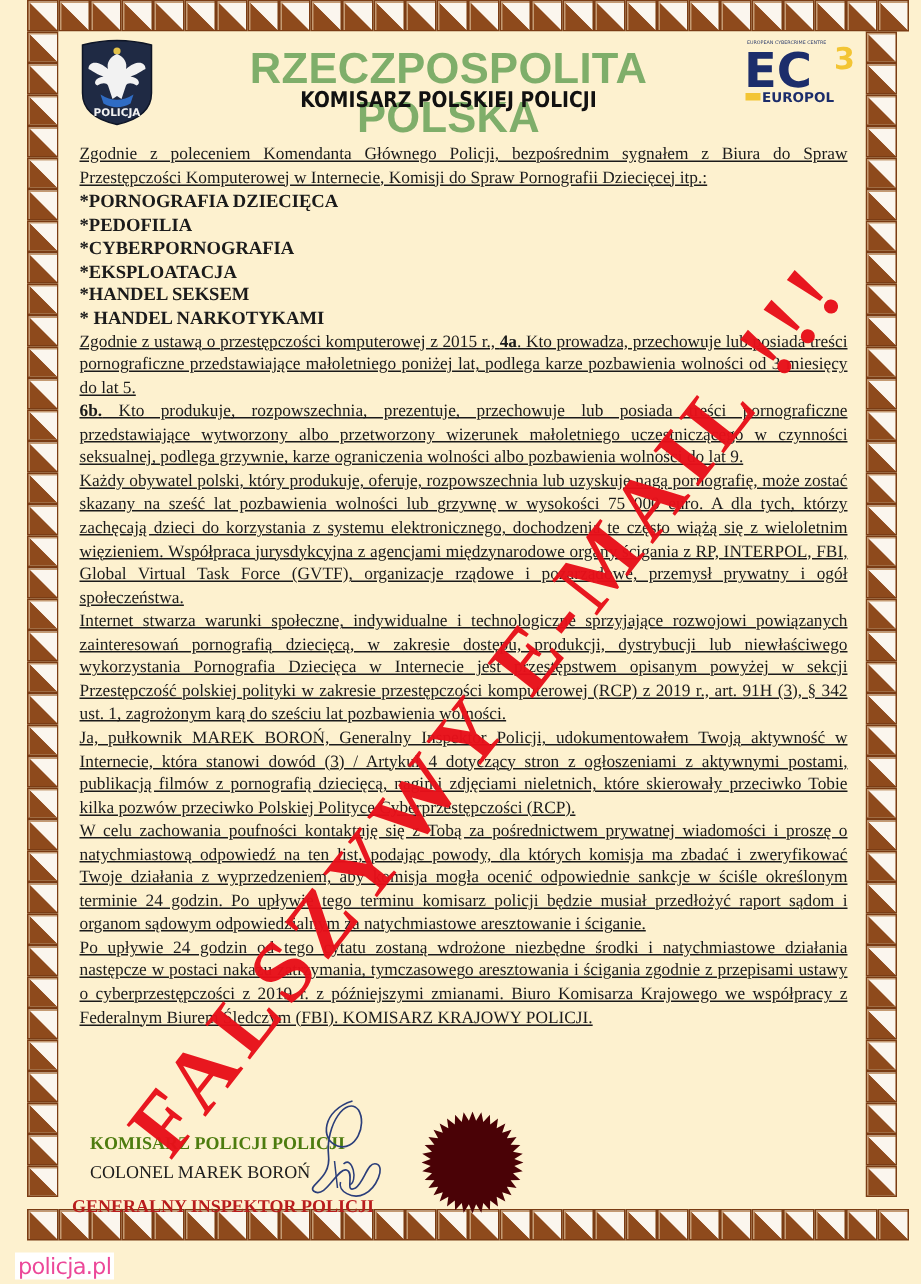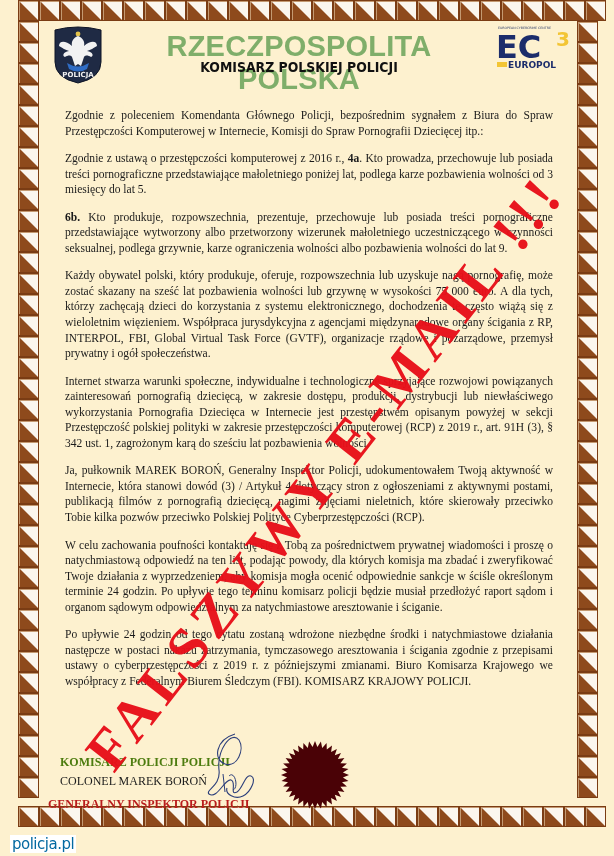--- a/index.html
+++ b/index.html
@@ -10,29 +10,29 @@
   .tile-col{flex-direction:column;}
   .tile{width:21px;height:21px;box-sizing:border-box;border:1px solid #7a3c14;
         background:linear-gradient(to top right,#8e4a1c 0%,#8e4a1c 49%,#fbf6ee 51%,#fbf6ee 100%);
         box-shadow:inset 1px 1px 0 #c49a72;}
   .paper{position:absolute;left:39px;top:21px;width:538px;height:785px;background:#fdf1cf;}
   .crest{position:absolute;left:51px;top:24px;width:54px;height:60px;}
   .title{position:absolute;left:118px;top:30px;width:362px;text-align:center;color:#7fae6a;font-weight:bold;font-size:29px;letter-spacing:0.2px;font-family:Liberation Sans, sans-serif;}
   .subtitle{position:absolute;left:118px;top:59px;width:362px;text-align:center;color:#111;font-weight:bold;font-size:14.5px;font-family:"DejaVu Sans",sans-serif;transform:scaleX(0.86);}
   .ec3{position:absolute;left:496px;top:24px;width:80px;height:48px;}
   .body{position:absolute;left:53px;top:96px;width:512px;font-size:11.55px;line-height:15.55px;color:#1b1b1b;text-align:justify;}
-  .body p{margin:12px;}
+  .body p{margin:0;text-decoration:underline;}
   .body .list{font-weight:bold;font-size:12.4px;line-height:15.6px;}
   .sig1{position:absolute;left:60px;top:755px;font-weight:bold;font-size:12px;color:#4d7c0f;}
   .sig2{position:absolute;left:60px;top:774px;font-size:12px;color:#1b1b1b;}
   .sig3{position:absolute;left:48px;top:797px;font-weight:bold;font-size:12px;color:#b91c1c;}
   .seal{position:absolute;left:281px;top:741px;width:68px;height:68px;}
   .signature{position:absolute;left:195px;top:730px;width:70px;height:72px;}
   .watermark{position:absolute;left:-40px;top:445px;width:720px;text-align:center;color:#e8101a;font-weight:bold;font-size:58px;letter-spacing:6px;transform:rotate(-52deg);transform-origin:center;white-space:nowrap;font-family:"Liberation Serif",serif;opacity:0.97;}
-  .footer{position:absolute;left:10px;bottom:3px;font-family:"DejaVu Sans",sans-serif;font-size:15px;color:#0369a1;background:#fff;padding:0 2px;letter-spacing:-0.5px;}
+  .footer{position:absolute;left:10px;bottom:3px;font-family:"DejaVu Sans",sans-serif;font-size:15px;color:#ec4899;background:#fff;padding:0 2px;letter-spacing:-0.5px;}
 </style>
 </head>
 <body>
 
 <div class="frame">
   <div class="tile-row" id="row-top" style="left:0;top:0;">
       <div class="tile"></div>
       <div class="tile"></div>
       <div class="tile"></div>
       <div class="tile"></div>
@@ -187,21 +187,29 @@
 <svg class="ec3" viewBox="0 0 80 48">
   <text x="2" y="5" font-size="3.2" fill="#2a3a6a" font-family="DejaVu Sans, sans-serif">EUROPEAN CYBERCRIME CENTRE</text>
   <text x="0" y="34" font-size="32" font-weight="bold" fill="#1c2d6b" font-family="DejaVu Sans, sans-serif">EC</text>
   <text x="60" y="22" font-size="20" font-weight="bold" fill="#f3c534" font-family="DejaVu Sans, sans-serif">3</text>
   <rect x="1" y="38" width="10" height="5" fill="#f3c534"></rect>
   <text x="12" y="44" font-size="9" font-weight="bold" fill="#1c2d6b" font-family="DejaVu Sans, sans-serif">EUROPOL</text>
 </svg>
 
 <div class="body">
   <p>Zgodnie z poleceniem Komendanta Głównego Policji, bezpośrednim sygnałem z Biura do Spraw Przestępczości Komputerowej w Internecie, Komisji do Spraw Pornografii Dziecięcej itp.:</p>
-  <p><span>Zgodnie z ustawą o przestępczości komputerowej z 2016 r., </span><b>4a</b><span>. Kto prowadza, przechowuje lub posiada treści pornograficzne przedstawiające małoletniego poniżej lat, podlega karze pozbawienia wolności od 3 miesięcy do lat 5.</span></p>
+  <div class="list">
+    <div>*PORNOGRAFIA DZIECIĘCA</div>
+    <div>*PEDOFILIA</div>
+    <div>*CYBERPORNOGRAFIA</div>
+    <div>*EKSPLOATACJA</div>
+    <div>*HANDEL SEKSEM</div>
+    <div>* HANDEL NARKOTYKAMI</div>
+  </div>
+  <p><span>Zgodnie z ustawą o przestępczości komputerowej z 2015 r., </span><b>4a</b><span>. Kto prowadza, przechowuje lub posiada treści pornograficzne przedstawiające małoletniego poniżej lat, podlega karze pozbawienia wolności od 3 miesięcy do lat 5.</span></p>
   <p><b>6b.</b><span> Kto produkuje, rozpowszechnia, prezentuje, przechowuje lub posiada treści pornograficzne przedstawiające wytworzony albo przetworzony wizerunek małoletniego uczestniczącego w czynności seksualnej, podlega grzywnie, karze ograniczenia wolności albo pozbawienia wolności do lat 9.</span></p>
   <p>Każdy obywatel polski, który produkuje, oferuje, rozpowszechnia lub uzyskuje nagą pornografię, może zostać skazany na sześć lat pozbawienia wolności lub grzywnę w wysokości 75 000 euro. A dla tych, którzy zachęcają dzieci do korzystania z systemu elektronicznego, dochodzenia te często wiążą się z wieloletnim więzieniem. Współpraca jurysdykcyjna z agencjami międzynarodowe organy ścigania z RP, INTERPOL, FBI, Global Virtual Task Force (GVTF), organizacje rządowe i pozarządowe, przemysł prywatny i ogół społeczeństwa.</p>
   <p>Internet stwarza warunki społeczne, indywidualne i technologiczne sprzyjające rozwojowi powiązanych zainteresowań pornografią dziecięcą, w zakresie dostępu, produkcji, dystrybucji lub niewłaściwego wykorzystania Pornografia Dziecięca w Internecie jest przestępstwem opisanym powyżej w sekcji Przestępczość polskiej polityki w zakresie przestępczości komputerowej (RCP) z 2019 r., art. 91H (3), § 342 ust. 1, zagrożonym karą do sześciu lat pozbawienia wolności.</p>
   <p>Ja, pułkownik MAREK BOROŃ, Generalny Inspektor Policji, udokumentowałem Twoją aktywność w Internecie, która stanowi dowód (3) / Artykuł 4 dotyczący stron z ogłoszeniami z aktywnymi postami, publikacją filmów z pornografią dziecięcą, nagimi zdjęciami nieletnich, które skierowały przeciwko Tobie kilka pozwów przeciwko Polskiej Polityce Cyberprzestępczości (RCP).</p>
   <p>W celu zachowania poufności kontaktuję się z Tobą za pośrednictwem prywatnej wiadomości i proszę o natychmiastową odpowiedź na ten list, podając powody, dla których komisja ma zbadać i zweryfikować Twoje działania z wyprzedzeniem, aby komisja mogła ocenić odpowiednie sankcje w ściśle określonym terminie 24 godzin. Po upływie tego terminu komisarz policji będzie musiał przedłożyć raport sądom i organom sądowym odpowiedzialnym za natychmiastowe aresztowanie i ściganie.</p>
   <p>Po upływie 24 godzin od tego cytatu zostaną wdrożone niezbędne środki i natychmiastowe działania następcze w postaci nakazu zatrzymania, tymczasowego aresztowania i ścigania zgodnie z przepisami ustawy o cyberprzestępczości z 2019 r. z późniejszymi zmianami. Biuro Komisarza Krajowego we współpracy z Federalnym Biurem Śledczym (FBI). KOMISARZ KRAJOWY POLICJI.</p>
 </div>
 
 <div class="sig1">KOMISARZ POLICJI POLICJI</div>
 <div class="sig2">COLONEL MAREK BOROŃ</div>

